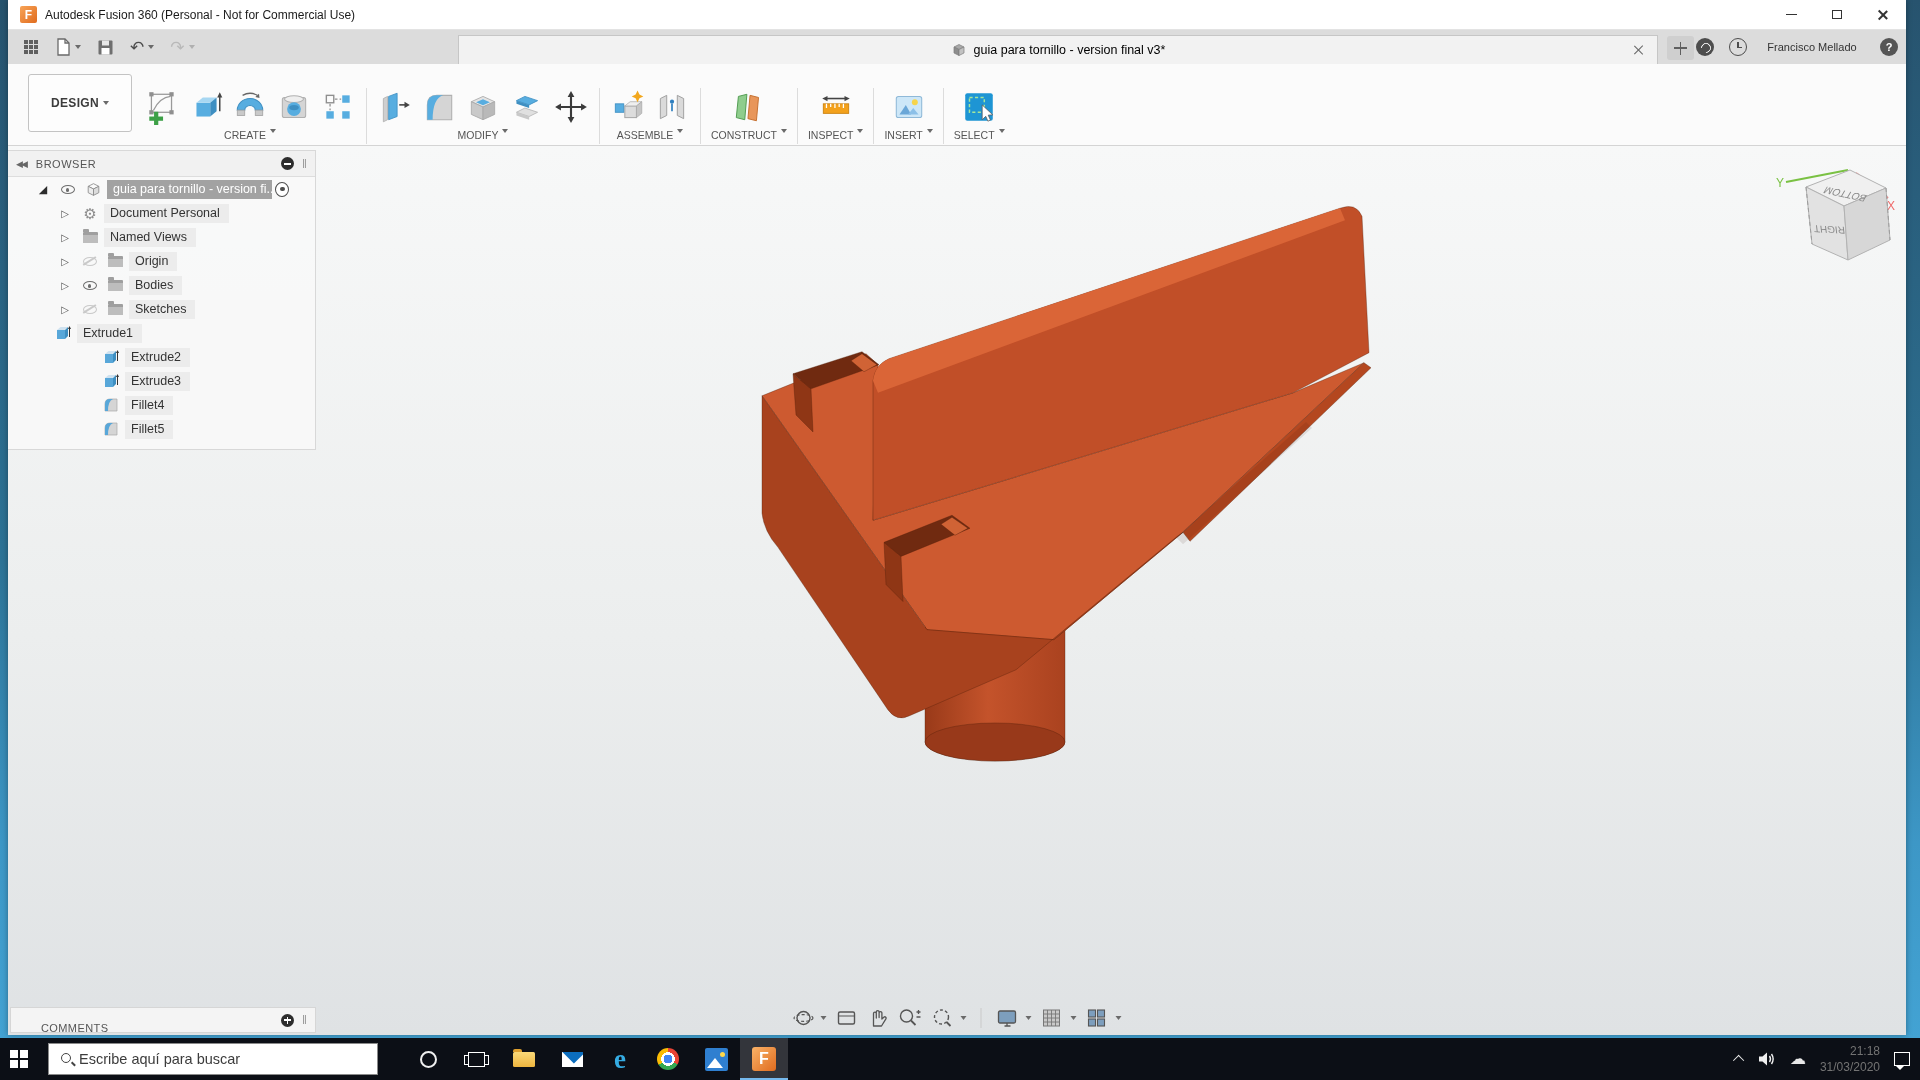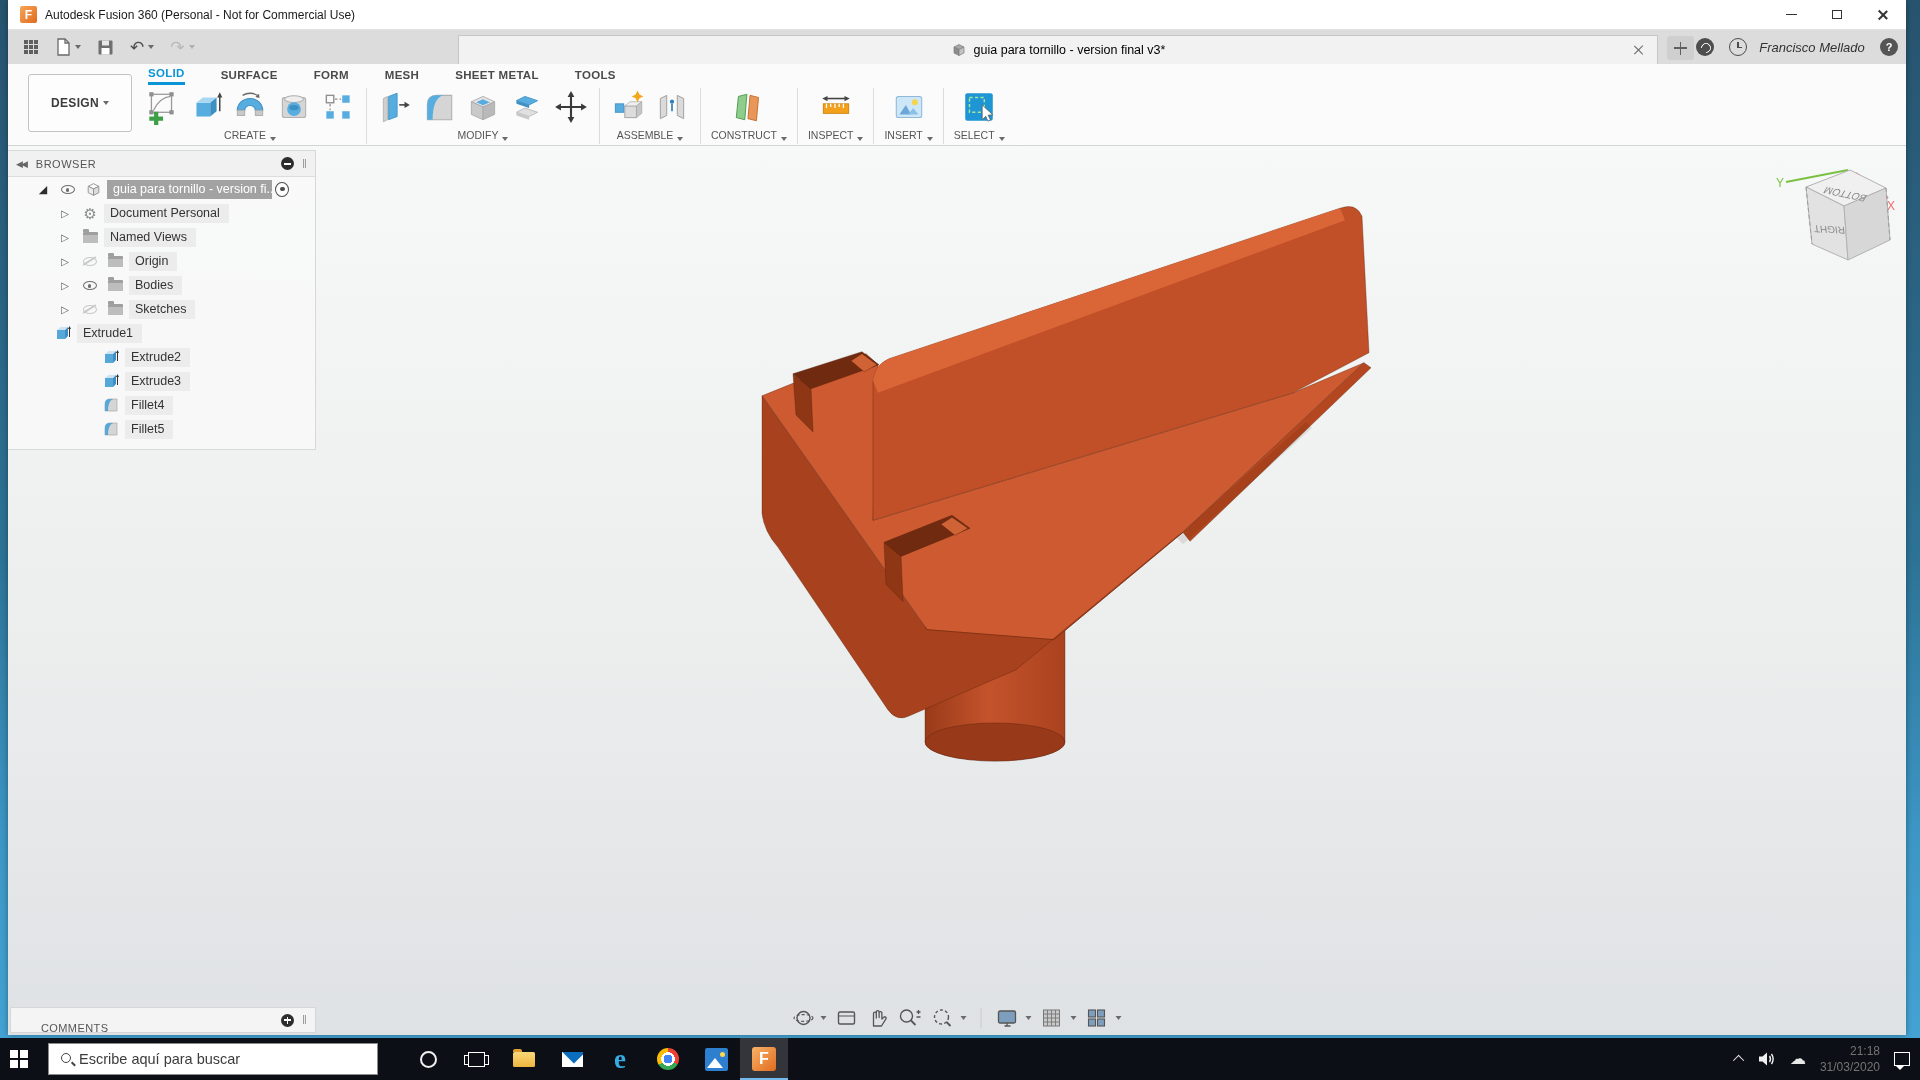--- a/index.html
+++ b/index.html
@@ -44,36 +44,36 @@
   .newtab::before,.newtab::after { content:""; position:absolute; background:#5f5f5f; }
   .newtab::before { left:7px; top:11px; width:13px; height:1.8px; }
   .newtab::after { left:12.6px; top:5.5px; width:1.8px; height:13px; }
   .job-status { position:absolute; left:1688px; top:8px; width:18px; height:18px; border-radius:50%; background:#4d4d4d; }
   .job-status::after { content:""; position:absolute; left:5px; top:5px; width:8px; height:8px;
     border:1.6px solid #fff; border-left-color:transparent; border-radius:50%; transform:rotate(-45deg); }
   .notif-clock { position:absolute; left:1721px; top:8px; width:18px; height:18px; border:1.7px solid #4d4d4d; border-radius:50%; }
   .notif-clock::before { content:""; position:absolute; left:7px; top:3px; width:1.6px; height:6px; background:#4d4d4d; }
   .notif-clock::after { content:""; position:absolute; left:7px; top:7.5px; width:5px; height:1.6px; background:#4d4d4d; }
   .username { position:absolute; left:1748px; top:0; height:100%; width:112px; display:flex; align-items:center;
-    justify-content:center; font-size:13px; color:#333;font-style:italic; }
+    justify-content:center; font-size:11px; color:#333; }
   .help-btn { position:absolute; left:1872px; top:8px; width:18px; height:18px; border-radius:50%; background:#555;
     color:#fff; font-size:11px; font-weight:bold; display:flex; align-items:center; justify-content:center; }
 
   
   .ribbon { height:82px; background:#fbfbfb; border-bottom:1px solid #d4d4d4; position:relative; flex:none; }
   .design-btn { position:absolute; left:20px; top:10px; width:104px; height:58px; background:#fdfdfd;
     border:1px solid #c3c3c3; border-radius:3px; display:flex; align-items:center; justify-content:center;
     font-size:12px; font-weight:bold; color:#3c3c3c; letter-spacing:.3px; }
   .ribbon-tabs { position:absolute; left:140px; top:2px; display:flex; gap:36px; height:20px; align-items:center; }
   .rtab { font-size:11.5px; font-weight:bold; color:#4a4a4a; letter-spacing:.3px; padding-bottom:3px; }
   .rtab.active { color:#0a96d6; border-bottom:3px solid #0a96d6; }
   .rgroups { position:absolute; left:136px; top:24px; display:flex; align-items:flex-start; }
   .rgroup { display:flex; flex-direction:column; align-items:center; }
   .gicons { display:flex; gap:8px; align-items:center; height:38px; }
-  .glabel { margin-top:3px; font-size:10.5px; color:#555; display:flex; align-items:flex-end; }
+  .glabel { margin-top:3px; font-size:10.5px; color:#555; display:flex; align-items:flex-start; }
   .vsep { width:1px; height:56px; background:#dcdcdc; margin:0 10px; }
   .tbtn { width:36px; height:36px; }
 
   
   .canvas { flex:1; position:relative; background:linear-gradient(180deg,#f7f8f8 0%,#eceeee 55%,#dfe2e4 100%); overflow:hidden; }
   .model-svg { position:absolute; inset:0; width:100%; height:100%; }
 
   
   .browser { position:absolute; left:0; top:4px; width:308px; background:rgba(249,249,249,0.82);
     border:1px solid #d8d8d8; border-left:none; padding-bottom:8px; }
@@ -236,28 +236,20 @@
     <div class="notif-clock"></div>
     <div class="username">Francisco Mellado</div>
     <div class="help-btn">?</div>
   </div>
 
   <div class="ribbon">
     <div class="design-btn">
       <span>DESIGN</span>
         <span class="car"></span>
     </div>
-    <div class="ribbon-tabs">
-      <span class="rtab active">SOLID</span>
-      <span class="rtab">SURFACE</span>
-      <span class="rtab">FORM</span>
-      <span class="rtab">MESH</span>
-      <span class="rtab">SHEET METAL</span>
-      <span class="rtab">TOOLS</span>
-    </div>
 
     <div class="rgroups">
 
       <div class="rgroup">
         <div class="gicons">
           <svg class="tbtn" viewBox="0 0 34 34">
             <rect x="7" y="5" width="19" height="17" fill="none" stroke="#9a9a9a" stroke-width="1.2"></rect>
             <path d="M9,20 Q15,8 25,7" fill="none" stroke="#9a9a9a" stroke-width="1.2"></path>
             <g fill="#8f8f8f">
                 <rect x="5" y="3" width="4" height="4"></rect>

